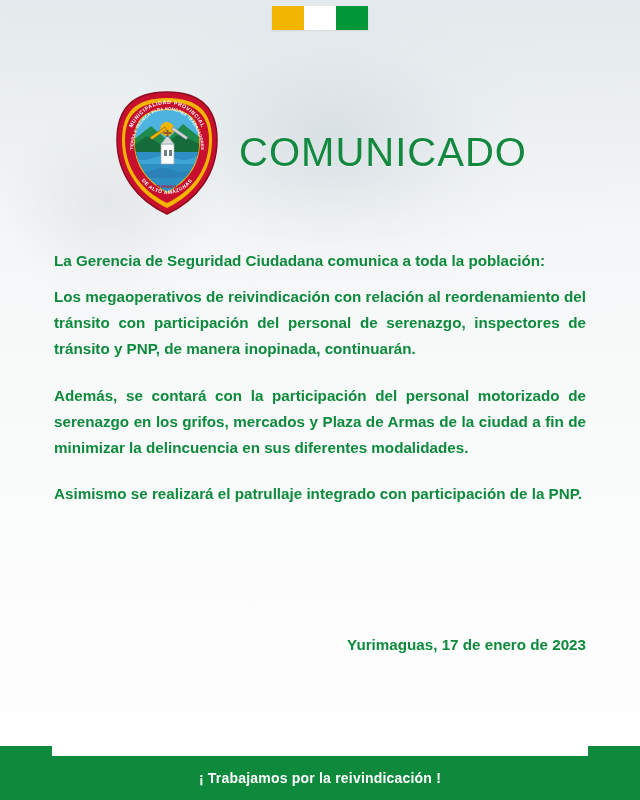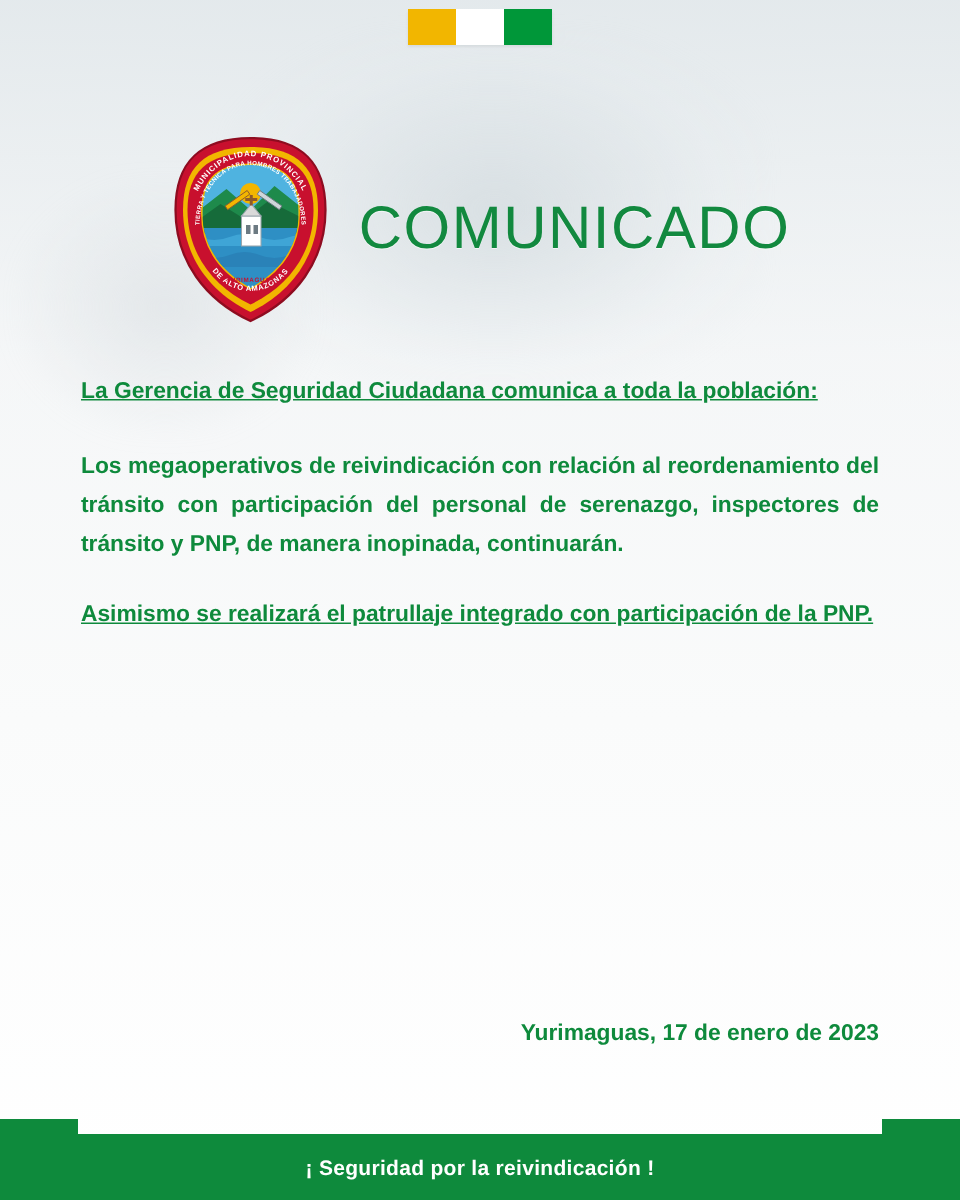--- a/index.html
+++ b/index.html
@@ -92,26 +92,26 @@
     top: 248px;
     left: 54px;
     width: 532px;
     color: #0E8A3C;
     font-size: 15.2px;
     font-weight: bold;
     line-height: 1.72;
     text-align: justify;
   }
   .content p { margin: 0 0 20px 0; }
-  .content p.lead { margin-bottom: 24px; text-decoration: underline; }
-  .content p:last-child { margin-bottom: 0; text-decoration: underline; }
+  .content p.lead { margin-bottom: 10px; }
+  .content p:last-child { margin-bottom: 0; }
 
   .signoff {
     position: absolute;
-    top: 680px;
+    top: 636px;
     left: 54px;
     width: 532px;
     text-align: right;
     color: #0E8A3C;
     font-size: 15.2px;
     font-weight: bold;
   }
 
   
   .footer {
@@ -231,23 +231,24 @@
         </text>
         <text x="54" y="100" font-family="Liberation Sans, sans-serif" font-size="4.2" font-weight="bold" fill="#C8102E" text-anchor="middle" letter-spacing="0.4">YURIMAGUAS</text>
       </svg>
     </div>
     <div class="title">COMUNICADO</div>
   </div>
 
   <div class="content">
     <p class="lead">La Gerencia de Seguridad Ciudadana comunica a toda la población:</p>
     <p>Los megaoperativos de reivindicación  con relación al reordenamiento del tránsito con participación del personal de serenazgo,  inspectores de tránsito y PNP, de manera inopinada, continuarán.</p>
+    <p>Además, se contará con la participación del personal motorizado de serenazgo en los grifos, mercados y Plaza de Armas de la ciudad a fin de minimizar la delincuencia en sus diferentes modalidades.</p>
     <p>Asimismo se realizará  el patrullaje integrado con participación de la PNP.</p>
   </div>
 
   <div class="signoff">Yurimaguas, 17 de enero de 2023</div>
 
   <div class="footer-accent-left"></div>
   <div class="footer-accent-right"></div>
   <div class="footer">
-    <div class="footer-text">¡ Seguridad por la reivindicación !</div>
+    <div class="footer-text">¡ Trabajamos por la reivindicación !</div>
   </div>
 </div>
 
 </body></html>

